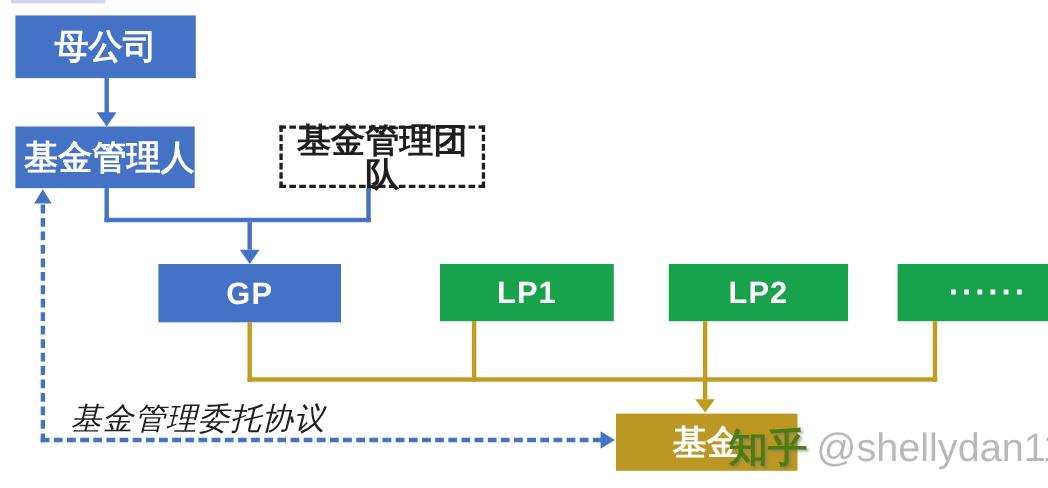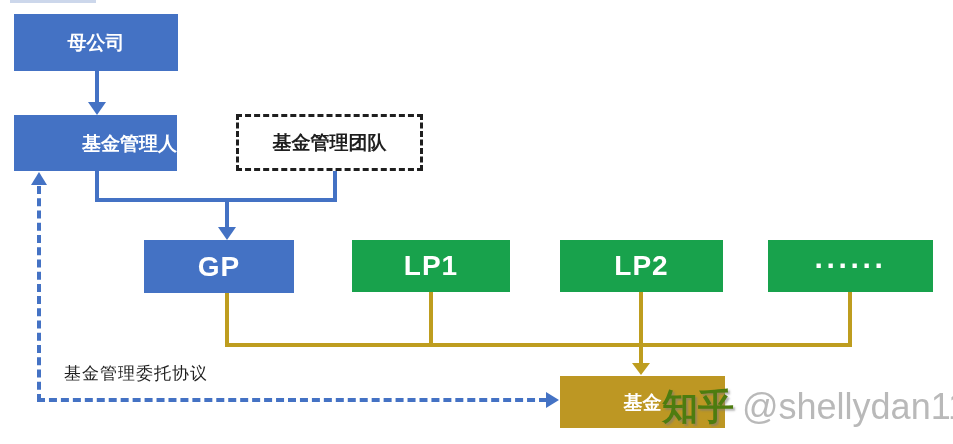--- a/index.html
+++ b/index.html
@@ -9,38 +9,38 @@
     width: 953px; height: 444px;
     background: #ffffff;
     overflow: hidden;
     font-family: "Liberation Sans", "DejaVu Sans", sans-serif;
   }
   .node {
     position: absolute;
     display: flex; align-items: center; justify-content: center;
     text-align: center;
     font-weight: bold;
-    font-size: 19px;
+    font-size: 31px;
     color: var(--text_white);
     line-height: 1;
   }
   .node.blue  { background: var(--box_blue); }
-  .node.green { background: var(--box_green); }
+  .node.green { background: var(--box_green); margin-left: 48px; }
   .node.gold  { background: var(--box_gold); }
   .node.dashed {
     background: #ffffff;
     border: 3px dashed var(--dash_black);
     color: var(--text_black);
   }
   .latin { font-size: 28px; letter-spacing: 1px; }
 
   .n-parent { left: 14px;  top: 14px;  width: 164px; height: 57px; }
   .n-manager{ left: 14px;  top: 115px; width: 163px; height: 56px; justify-content: flex-end; }
-  .n-team   { left: 236px; top: 114px; width: 187px; height: 57px; }
-  .n-gp     { left: 144px; top: 240px; width: 150px; height: 53px; }
+  .n-team   { left: 254px; top: 114px; width: 187px; height: 57px; }
+  .n-gp     { left: 144px; top: 240px; width: 166px; height: 53px; }
   .n-lp1    { left: 352px; top: 240px; width: 158px; height: 52px; }
   .n-lp2    { left: 560px; top: 240px; width: 163px; height: 52px; text-align: center; }
   .n-lpmore { left: 768px; top: 240px; width: 165px; height: 52px; font-size: 30px; letter-spacing: 2px; }
   .n-fund   { left: 560px; top: 376px; width: 165px; height: 52px; }
 
   .line  { position: absolute; }
   .lb    { background: var(--line_blue); }
   .lg    { background: var(--line_gold); }
 
   
@@ -70,24 +70,25 @@
 
   .a-parent { left: 88px;  top: 102px; }
   .a-gp     { left: 218px; top: 227px; }
   .a-up     { left: 31px;  top: 172px; }
   .a-right  { left: 546px; top: 392px; }
   .a-fund   { left: 632px; top: 363px; }
 
   .edge-label {
     position: absolute;
     left: 64px; top: 362px;
-    font-size: 17px;
+    font-size: 28px;
     color: var(--text_black);
     letter-spacing: 1px;
     white-space: nowrap;
+    font-style: italic;
   }
 
   .watermark {
     position: absolute;
     left: 662px; top: 383px;
     font-size: 36px;
     white-space: nowrap;
     z-index: 5;
     letter-spacing: 0px;
   }

